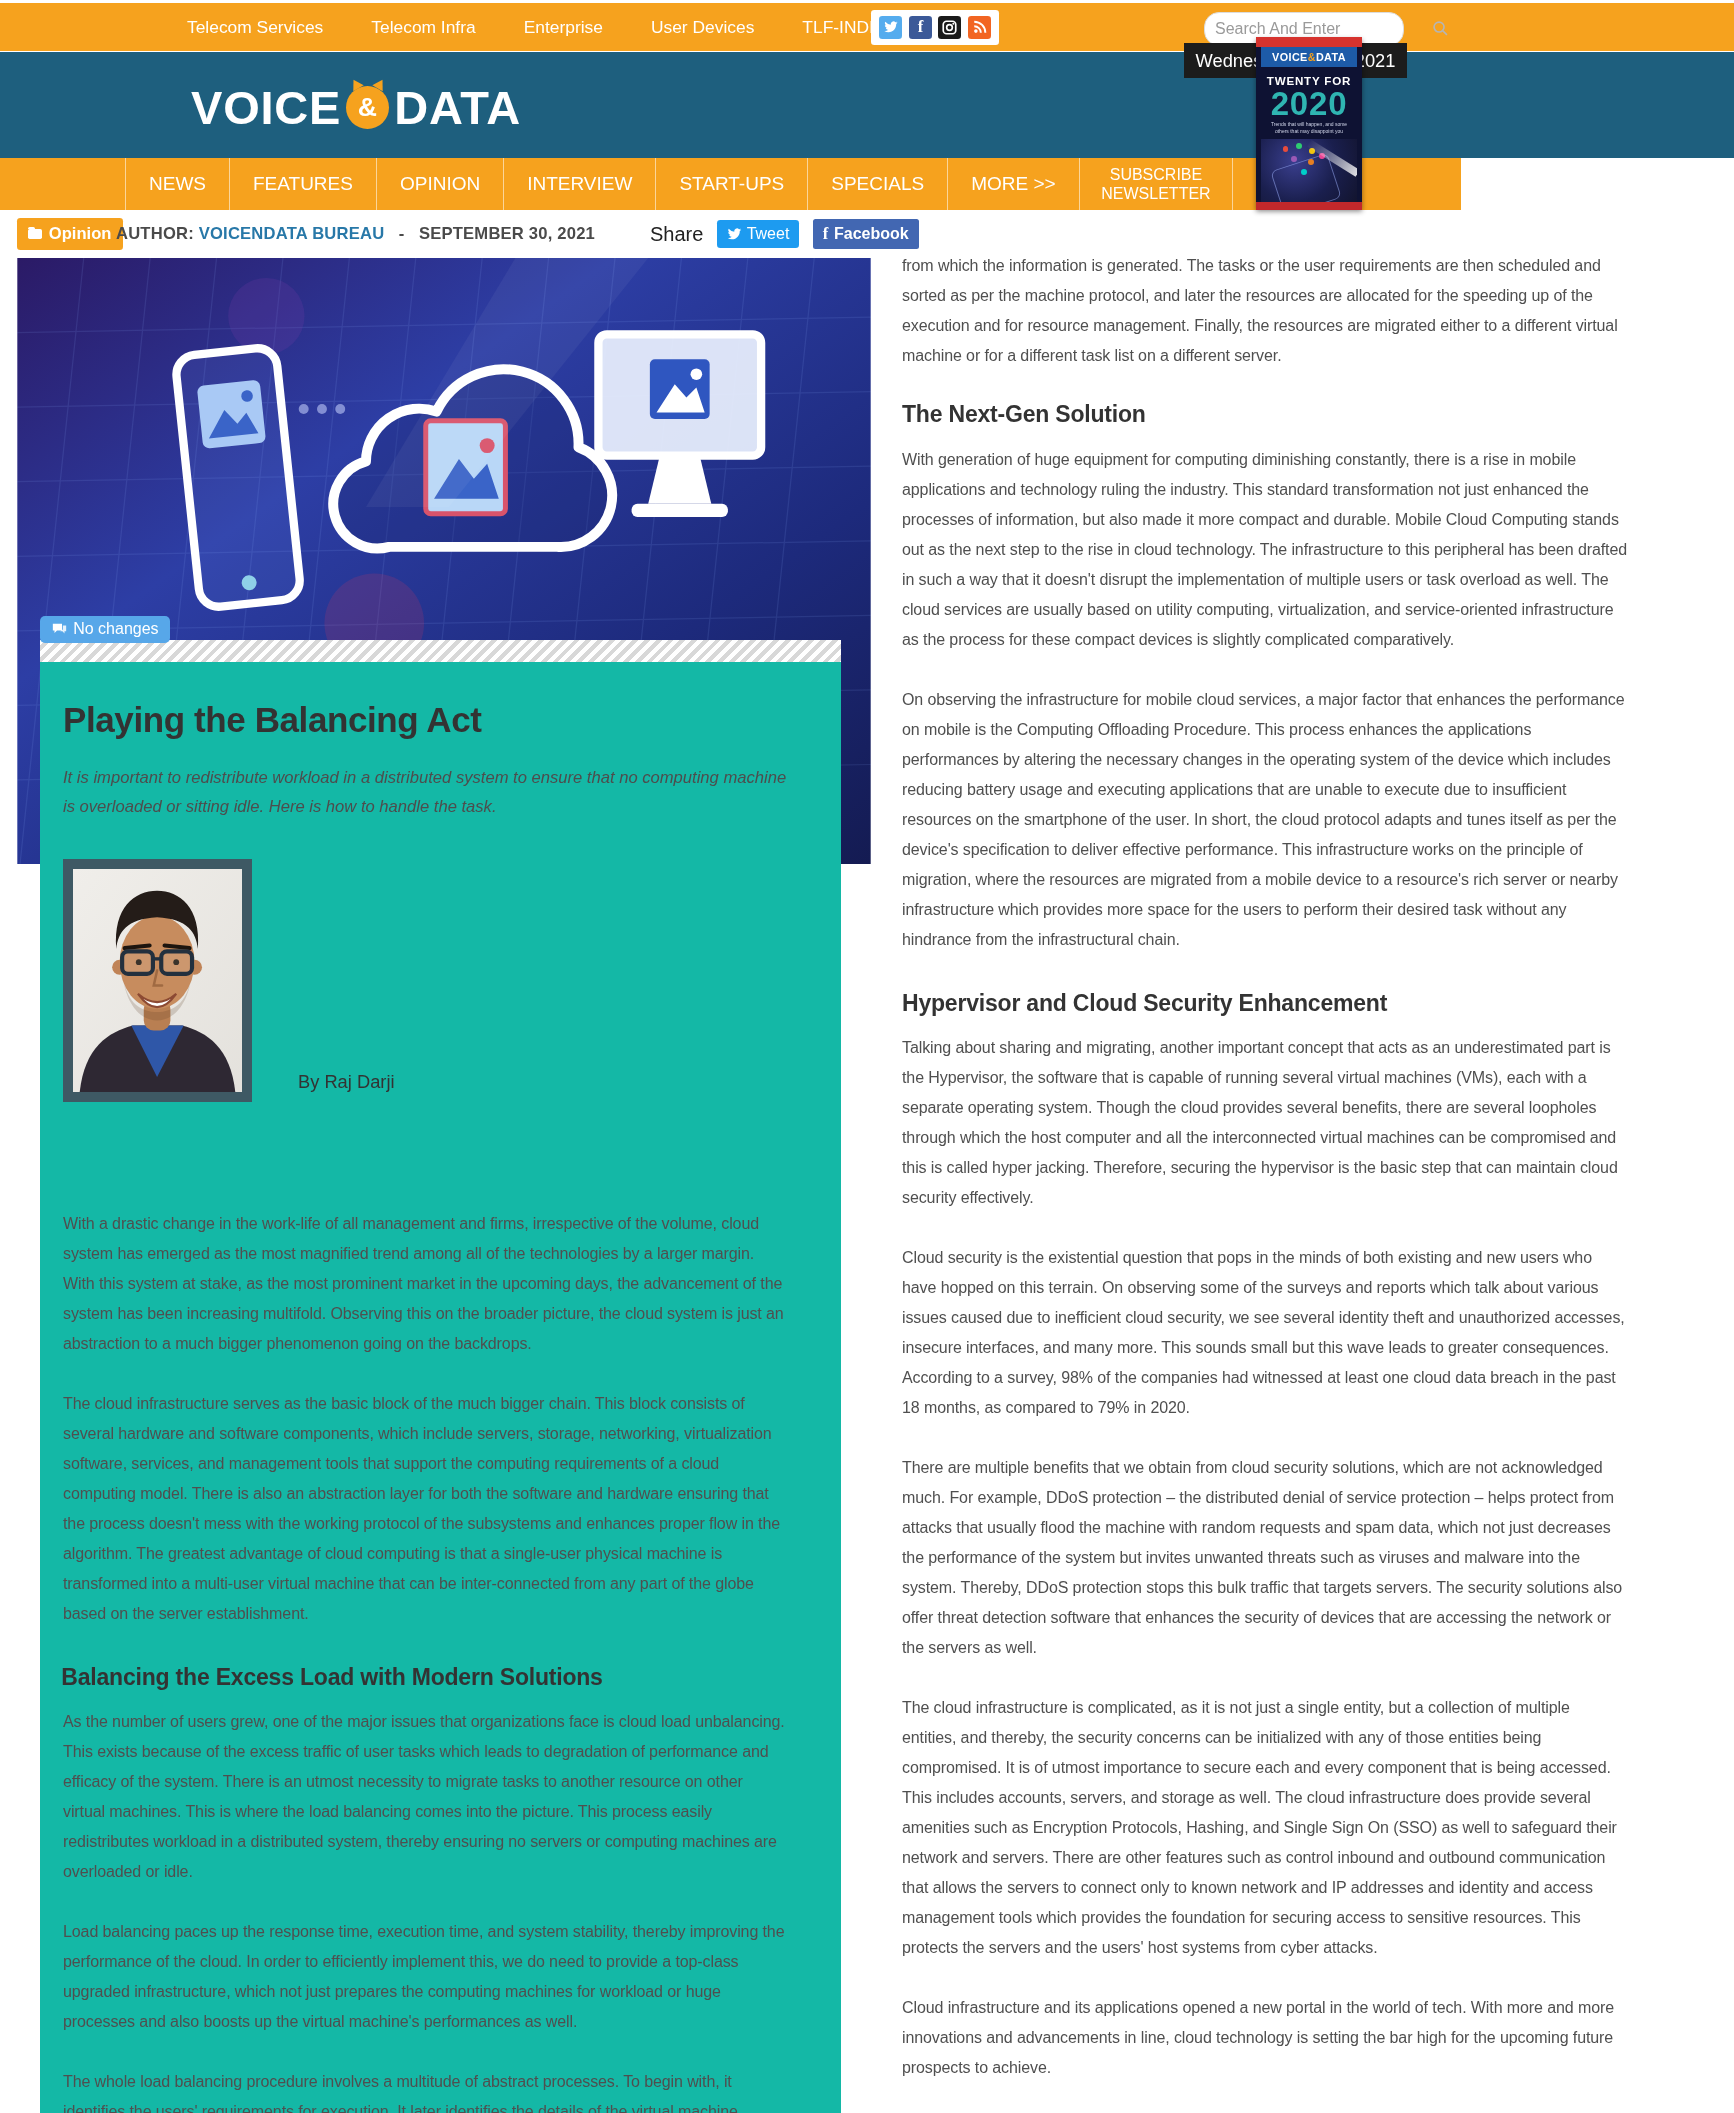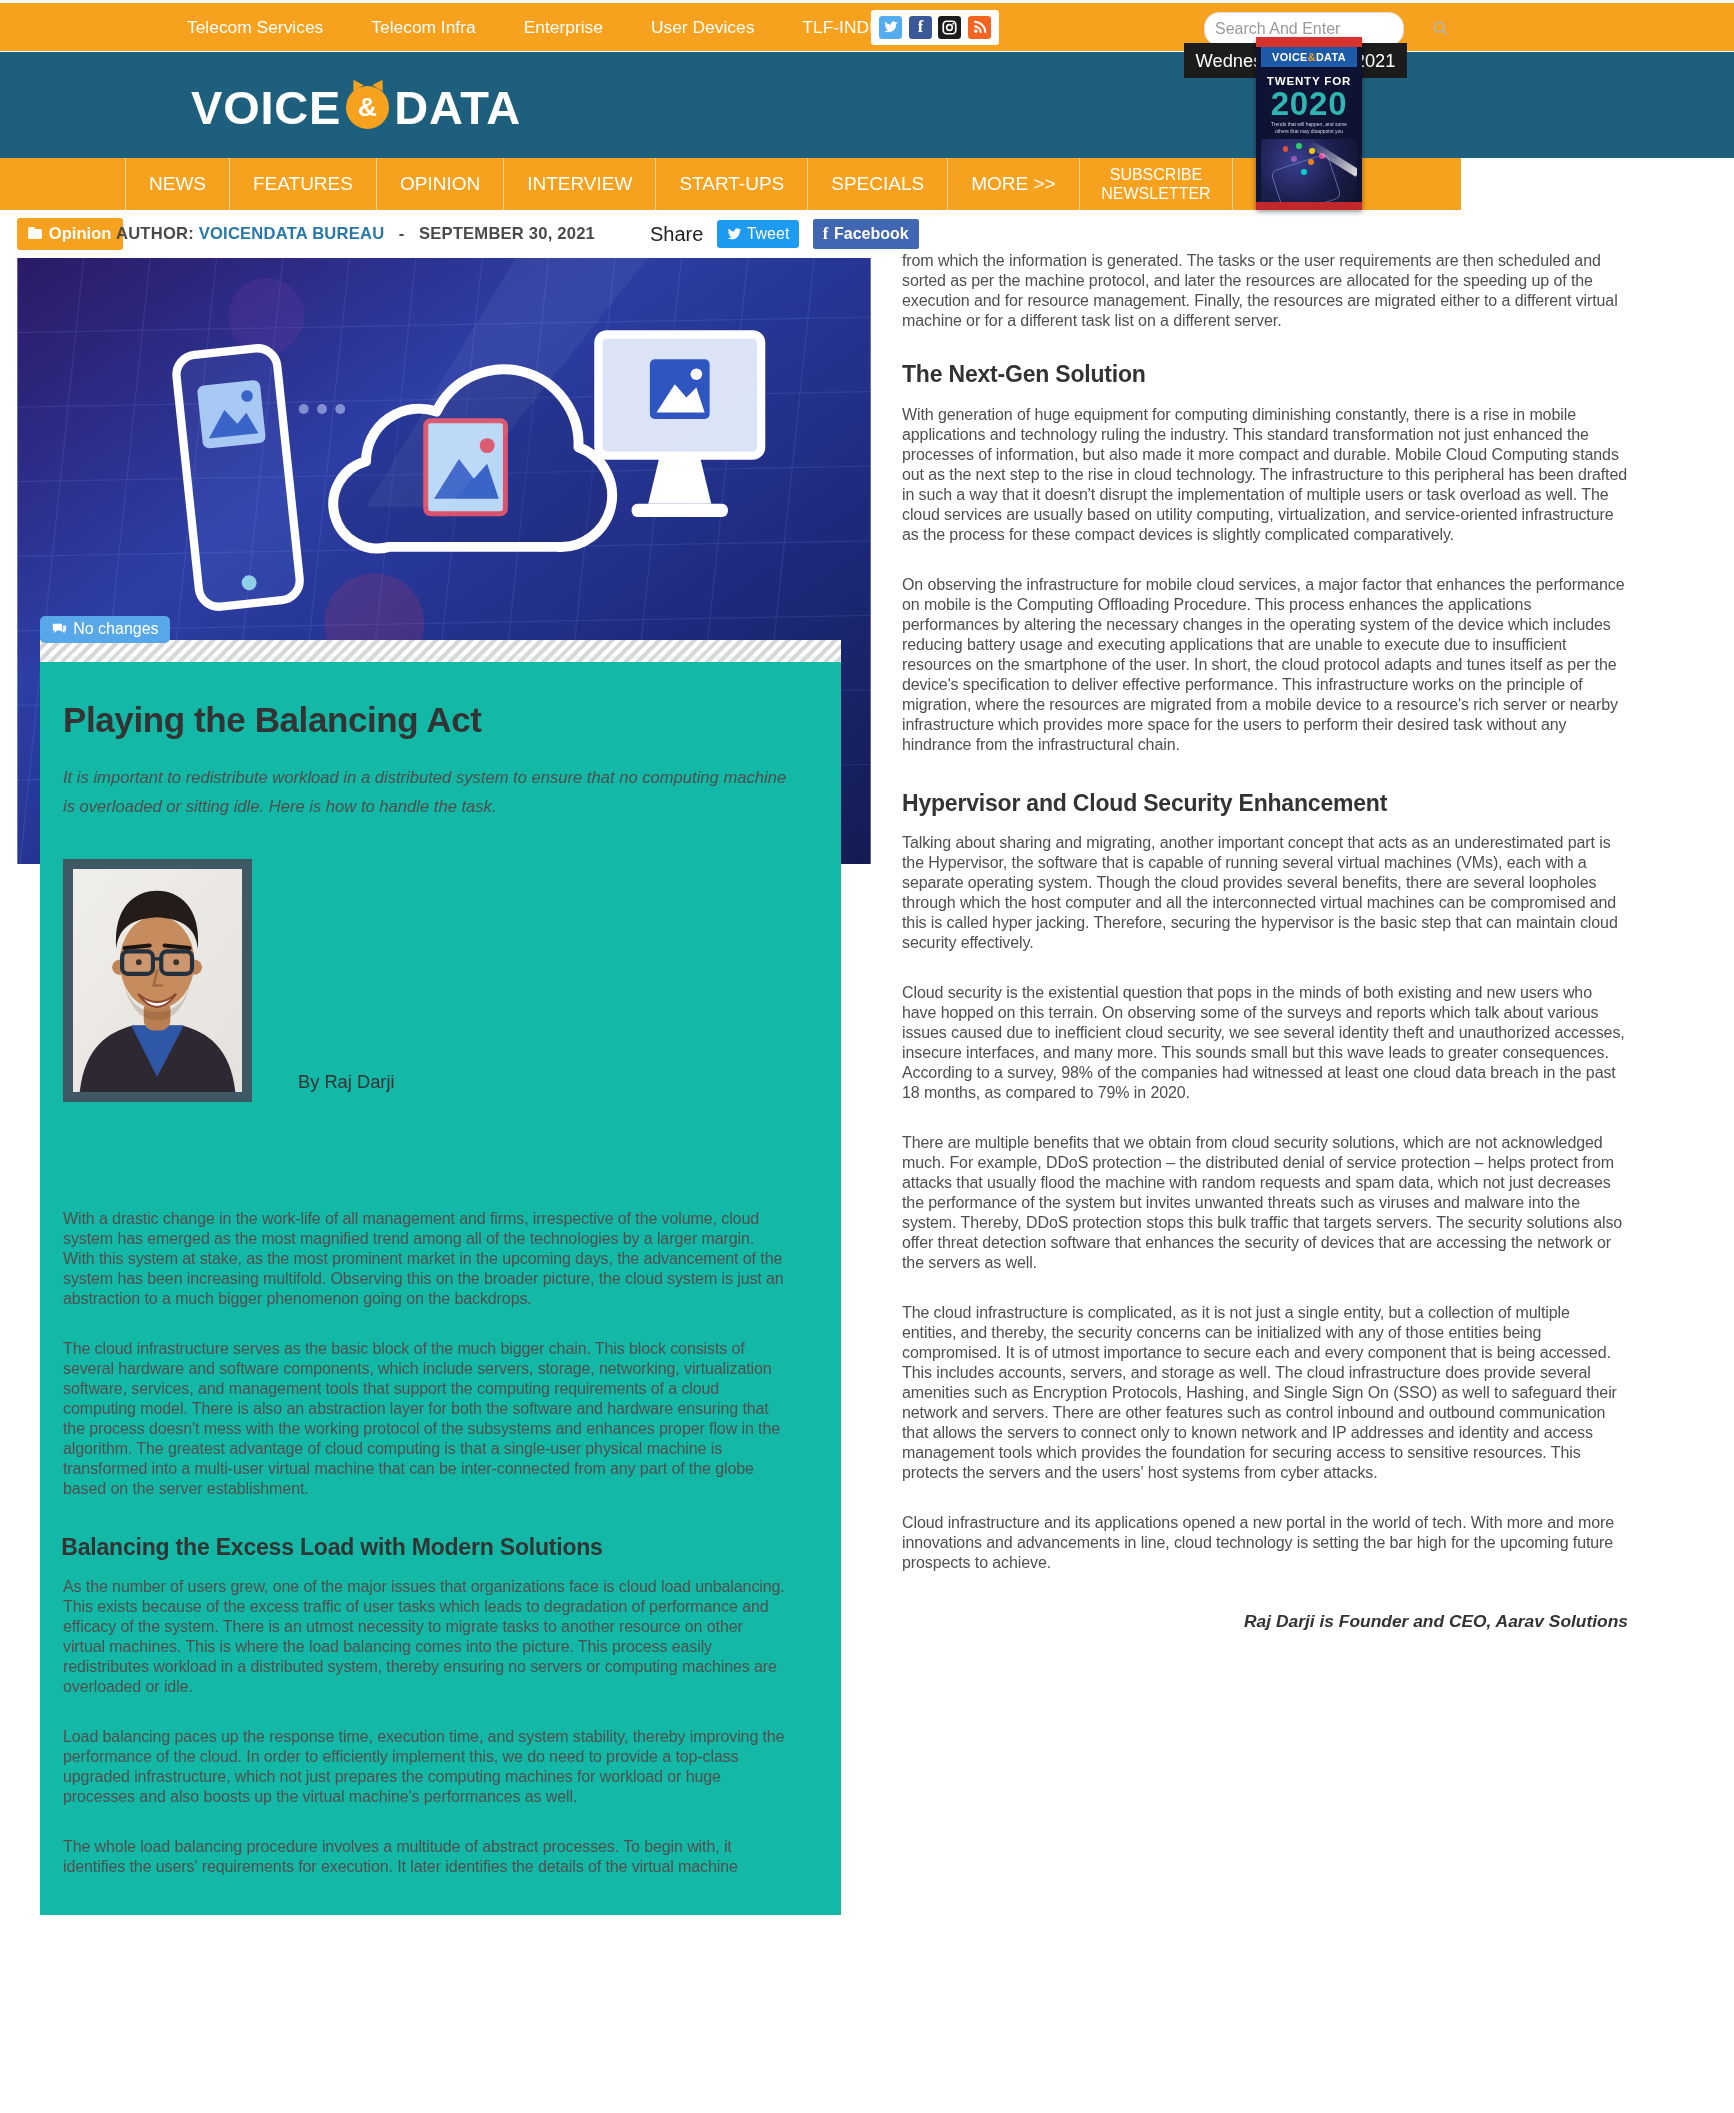--- a/index.html
+++ b/index.html
@@ -81,21 +81,21 @@
     height:26.6px;border-radius:5px;display:flex;align-items:center;gap:6.6px;padding:0 11.6px;cursor:pointer;}
   
   .card{position:absolute;left:40px;top:640px;width:801px;background:#14b8a6;z-index:4;box-sizing:border-box;}
   .stripes{height:21.6px;background:repeating-linear-gradient(135deg,#ffffff 0 4.2px,#d8d8d8 4.2px 8.3px);}
   .card-inner{padding:0 53px 8.3px 23px;}
   .title{margin:38px 0 0 0;font-size:35px;font-weight:bold;color:#333;letter-spacing:-0.4px;}
   .subtitle{margin-top:23px;font-size:16.6px;font-style:italic;color:#4d4d4d;line-height:29px;}
   .byline-row{margin-top:38px;display:flex;align-items:flex-end;gap:46px;}
   .photo-frame{width:169px;height:223px;border:10px solid #3E5964;background:#eceae6;flex:0 0 auto;}
   .byline{font-size:18.3px;color:#333;font-weight:normal;margin-bottom:8.3px;}
-  .col-para{font-size:16px;line-height:20px;color:#4f4f4f;margin:0 0 30px 0;letter-spacing:-0.1px;}
+  .col-para{font-size:16px;line-height:30px;color:#4f4f4f;margin:0 0 30px 0;letter-spacing:-0.1px;}
   .col-heading{font-size:23px;font-weight:bold;color:#333;margin:35px 0 16.6px 0;letter-spacing:-0.2px;}
   .lead-gap{margin-top:107px;}
   .card-inner .col-heading{margin-left:-1.7px;}
   
   .rightcol{position:absolute;left:902px;top:251px;width:726px;z-index:2;}
   .rightcol .col-heading:first-of-type{margin-top:30px;}
   .art-footer{margin-top:38px;font-size:17.4px;font-weight:bold;font-style:italic;color:#333;text-align:right;}
   svg{display:block;}
 </style>
 </head>

